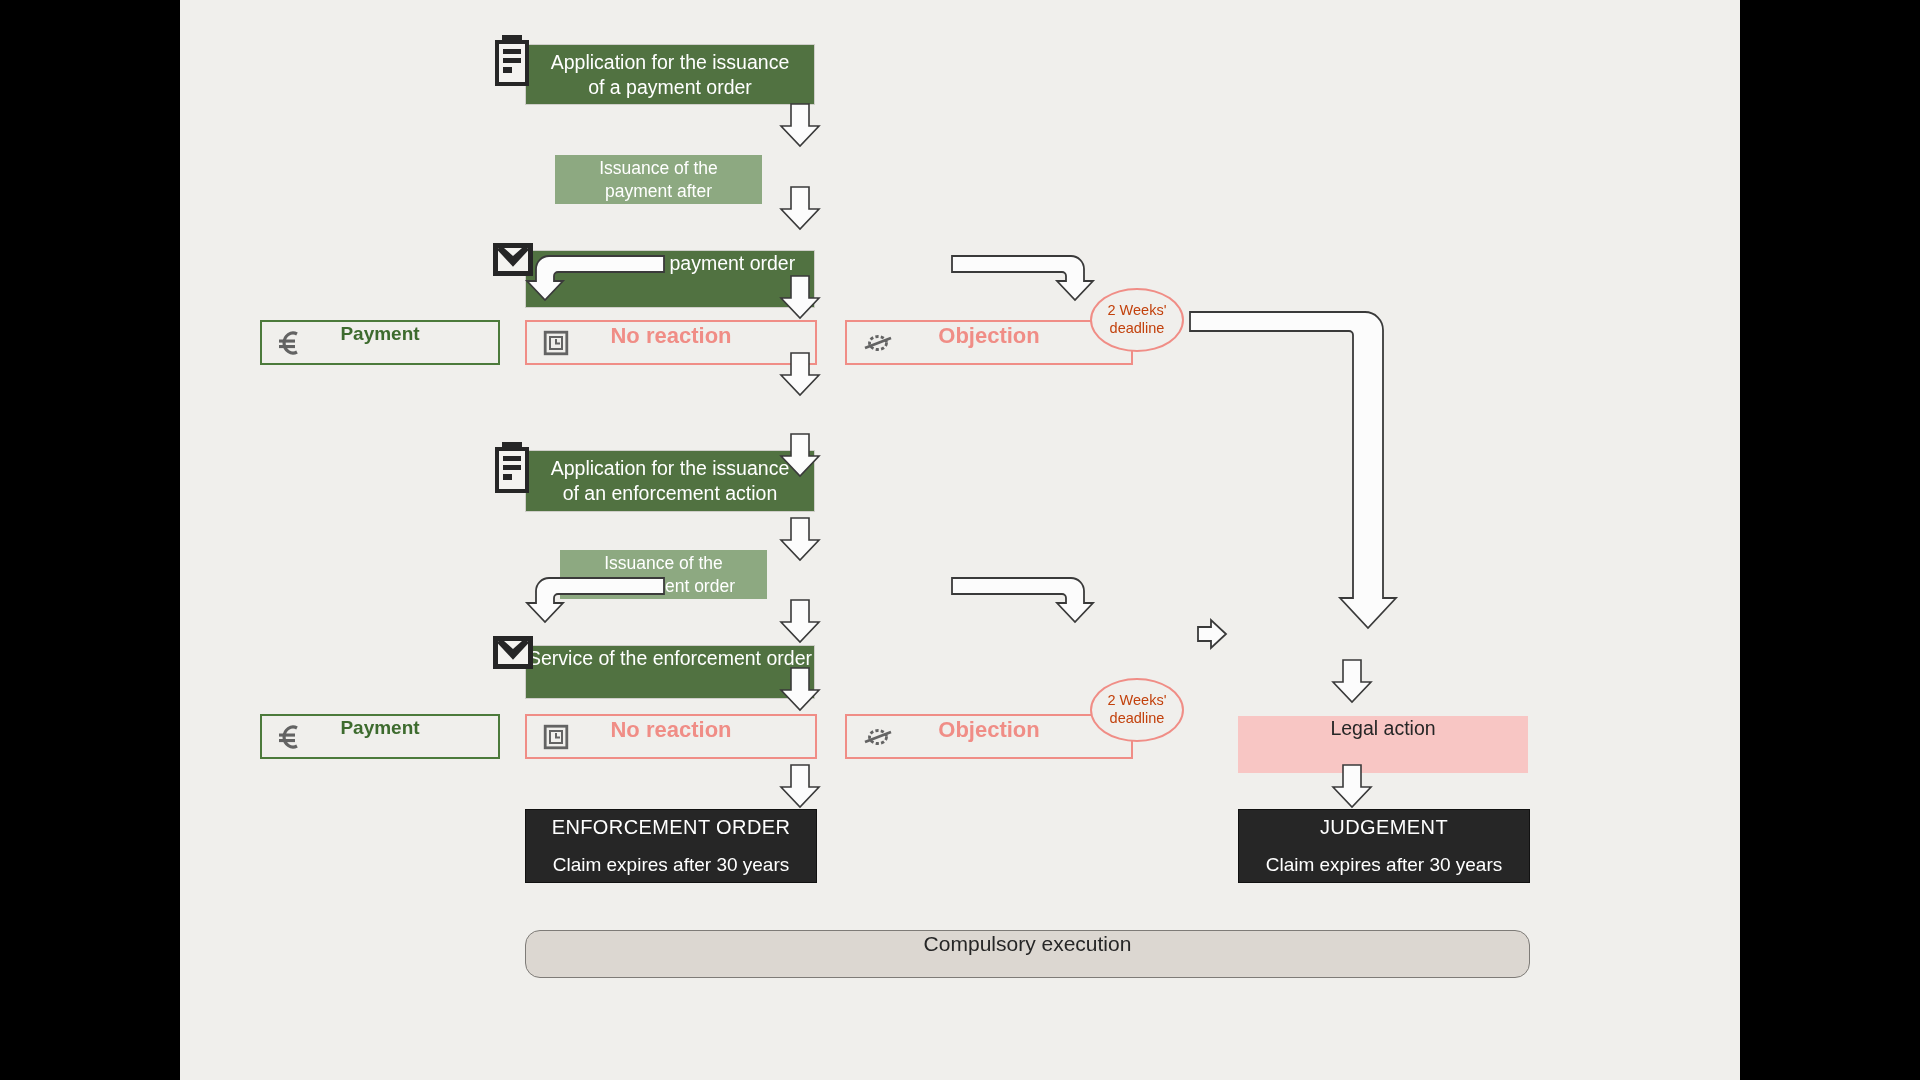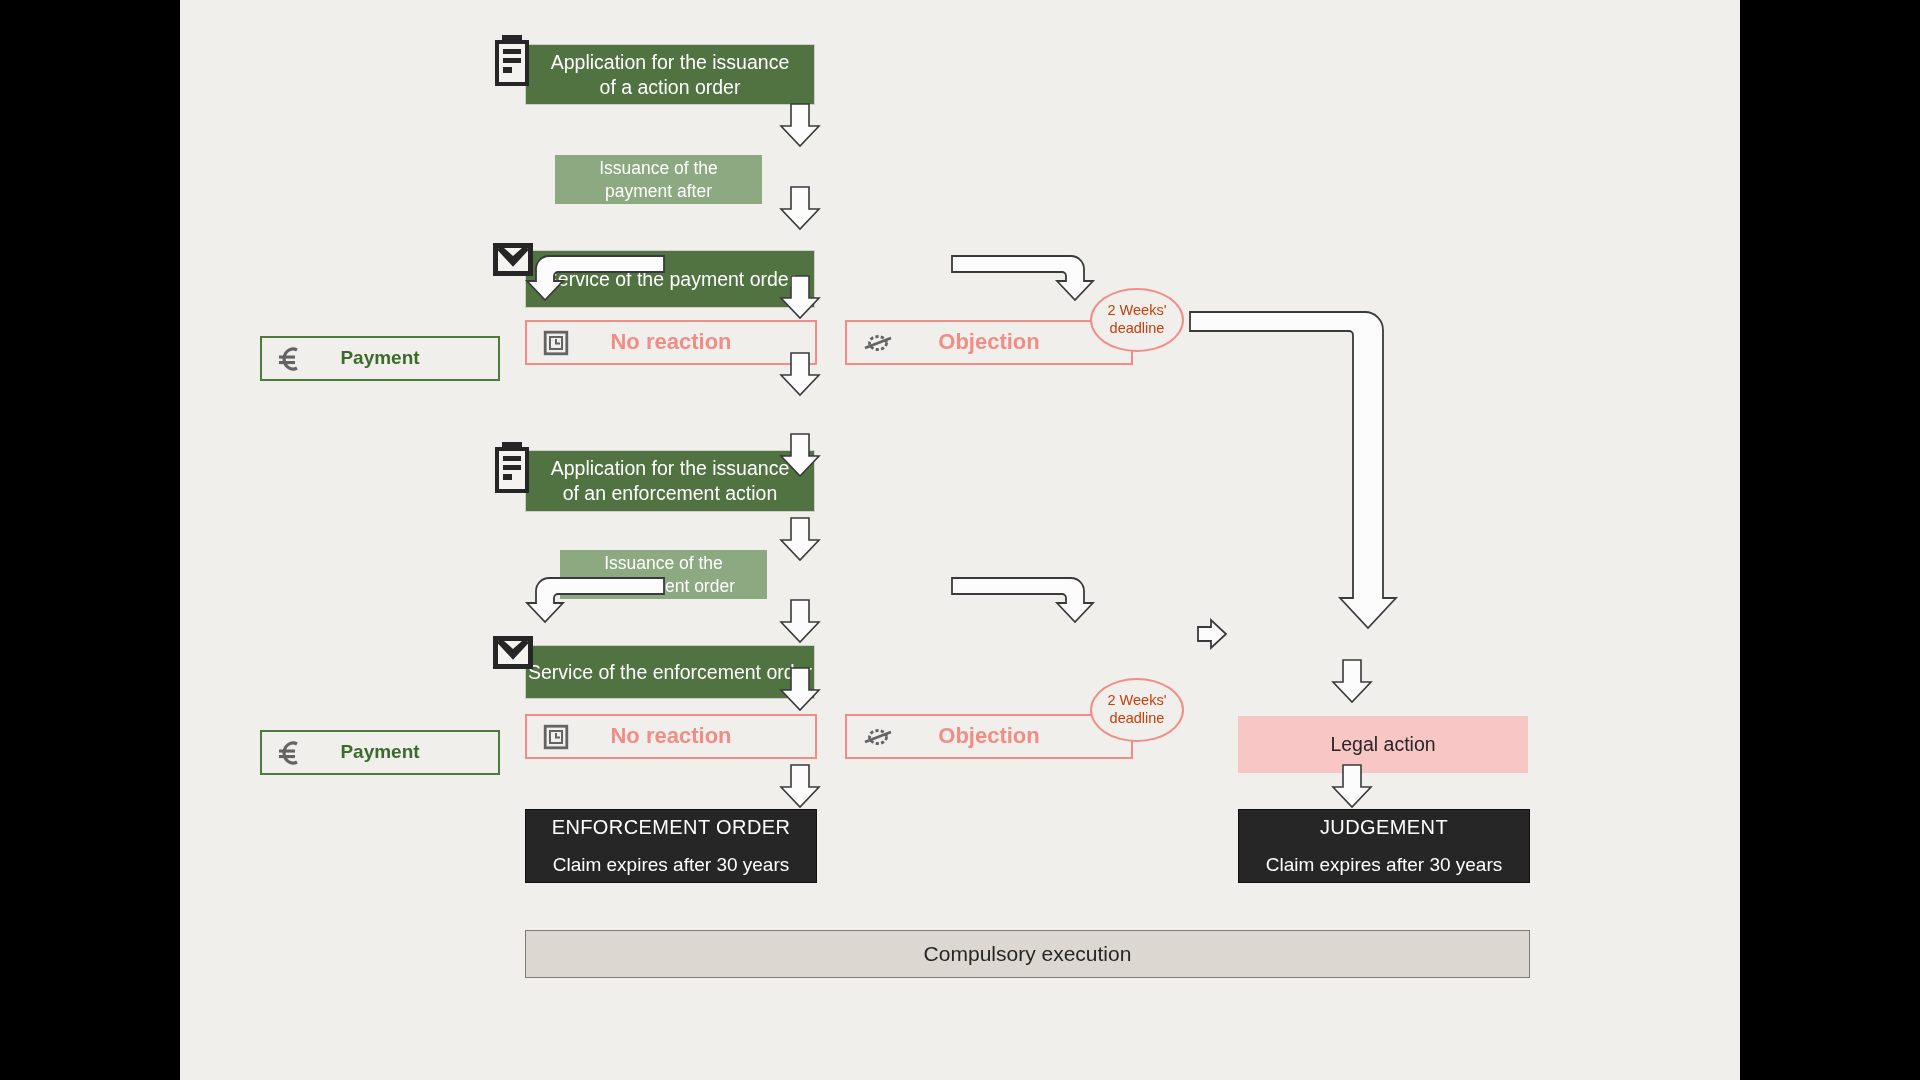--- a/index.html
+++ b/index.html
@@ -12,21 +12,20 @@
   #stage {
     position: absolute;
     left: 180px; top: 0;
     width: 1560px; height: 1080px;
     background: #F0EFEC;
   }
   .node {
     position: absolute;
     box-sizing: border-box;
     display: flex;
-    align-items: center;
     justify-content: center;
     text-align: center;
     line-height: 1.28;
   }
   
   .green-dark {
     background: #517241;
     color: #FFFFFF;
     font-size: 19.5px;
     border: 1px solid #cfcec9;
@@ -35,21 +34,20 @@
     background: #8DA981;
     color: #FFFFFF;
     font-size: 17.5px;
   }
   .outline-green {
     background: #F0EFEC;
     border: 2px solid #4C7A3B;
     color: #3D6B2E;
     font-size: 19px;
     font-weight: bold;
-    margin-top: 16px;
   }
   .outline-red {
     background: #F0EFEC;
     border: 2px solid #F08D86;
     color: #F08D86;
     font-size: 22px;
     font-weight: bold;
   }
   .pink-solid {
     background: #F8C6C4;
@@ -198,21 +196,21 @@
       <rect x="5" y="7" width="34" height="46" fill="#262626"></rect>
       <rect x="9" y="11" width="26" height="38" fill="#F4F3F0"></rect>
       <rect x="12" y="2" width="20" height="6" fill="#262626"></rect>
       <rect x="13" y="16" width="18" height="5" fill="#262626"></rect>
       <rect x="13" y="25" width="18" height="5" fill="#262626"></rect>
       <rect x="13" y="34" width="9" height="6" fill="#262626"></rect>
     </svg>
   </div>
   <div class="node green-dark" style="left:345px;top:44px;width:290px;height:61px;flex-direction:column;">
     <span>Application for the issuance</span>
-    <span>of a action order</span>
+    <span>of a payment order</span>
   </div>
 
   <div class="node green-light" style="left:375px;top:155px;width:207px;height:49px;flex-direction:column;">
     <span>Issuance of the</span>
     <span>payment after</span>
   </div>
 
   <div class="icon-box" style="left:310px;top:240px;width:46px;height:40px;">
     <svg width="46" height="40" viewBox="0 0 46 40">
       <rect x="3" y="3" width="40" height="33" fill="#262626"></rect>
@@ -338,17 +336,17 @@
   <div class="node black-solid" style="left:345px;top:809px;width:292px;height:74px;">
     <span class="title">ENFORCEMENT ORDER</span>
     <span class="sub">Claim expires after 30 years</span>
   </div>
 
   <div class="node black-solid" style="left:1058px;top:809px;width:292px;height:74px;">
     <span class="title">JUDGEMENT</span>
     <span class="sub">Claim expires after 30 years</span>
   </div>
 
-  <div class="node grey-solid" style="left:345px;top:930px;width:1005px;height:48px;">
+  <div class="node grey-solid" style="left:345px;top:930px;width:1005px;height:48px;border-radius:15px;">
     <span>Compulsory execution</span>
   </div>
 
 </div>
 
 </body></html>

